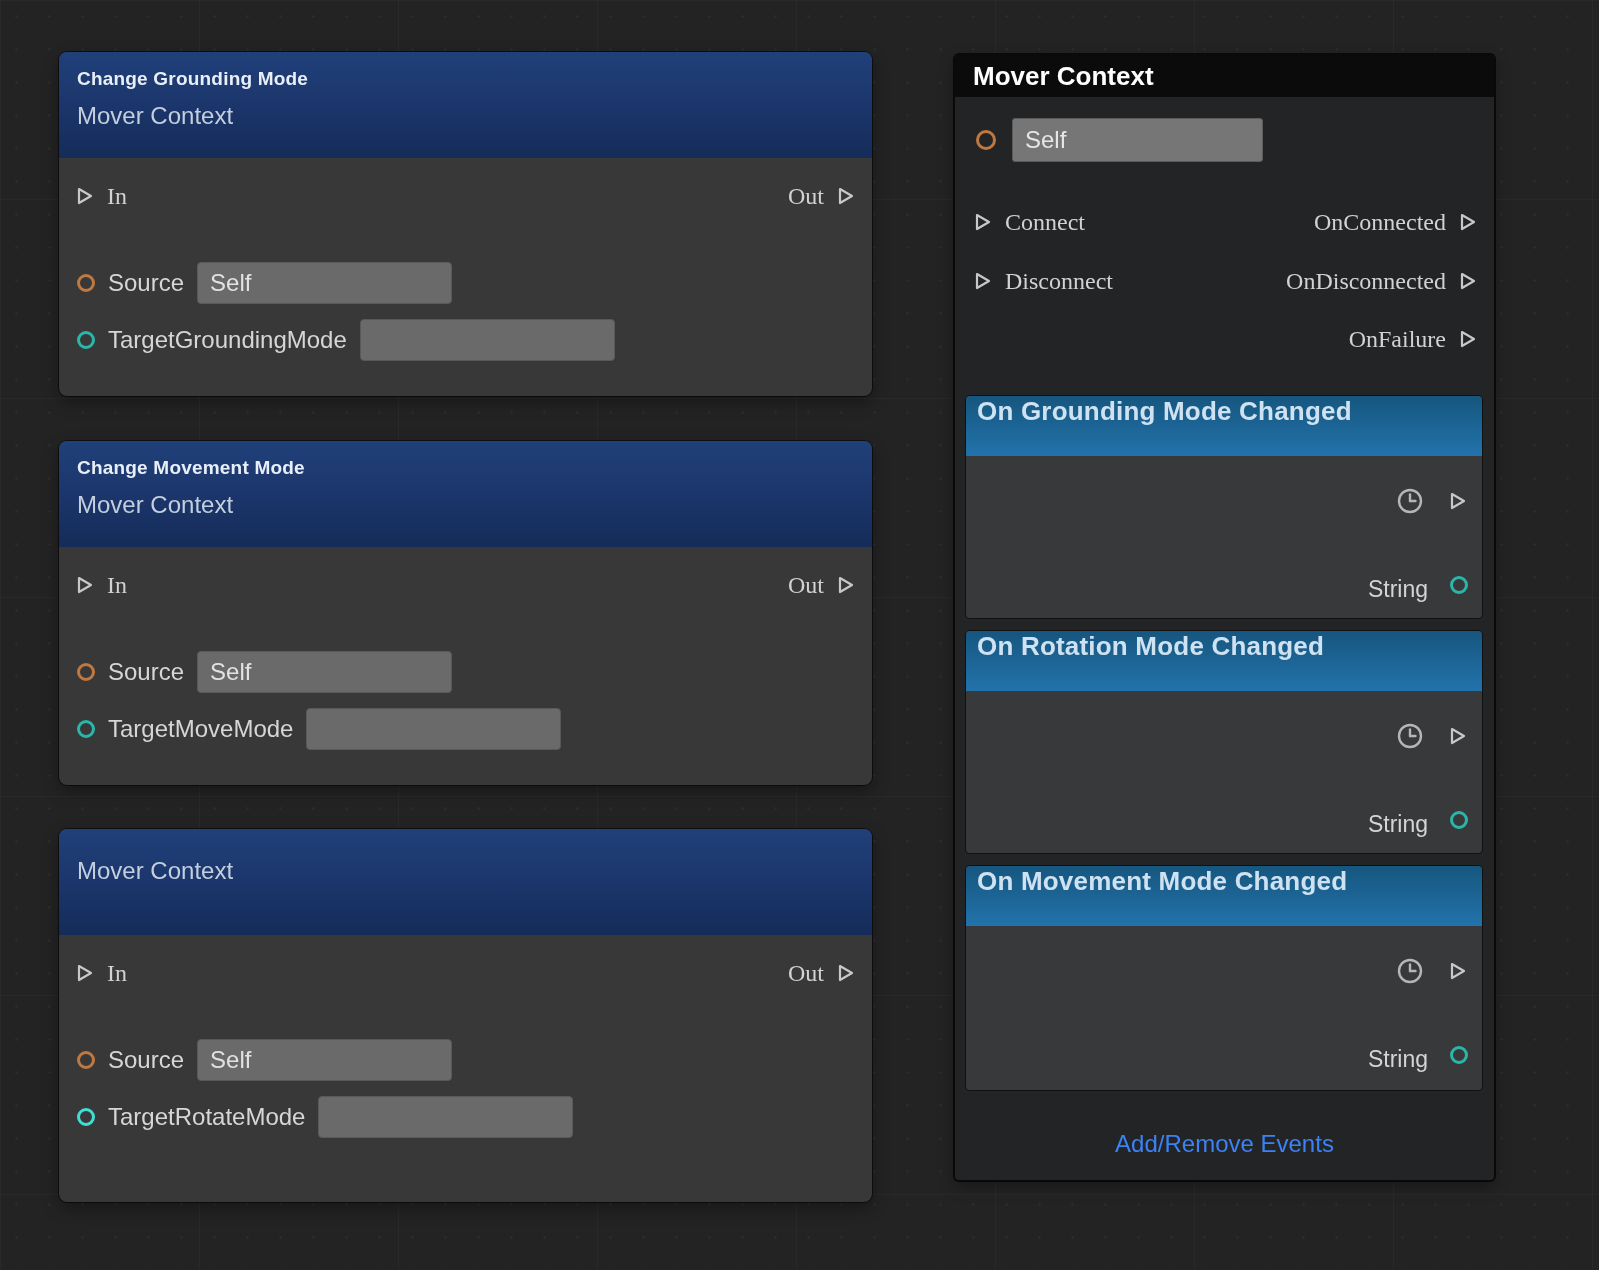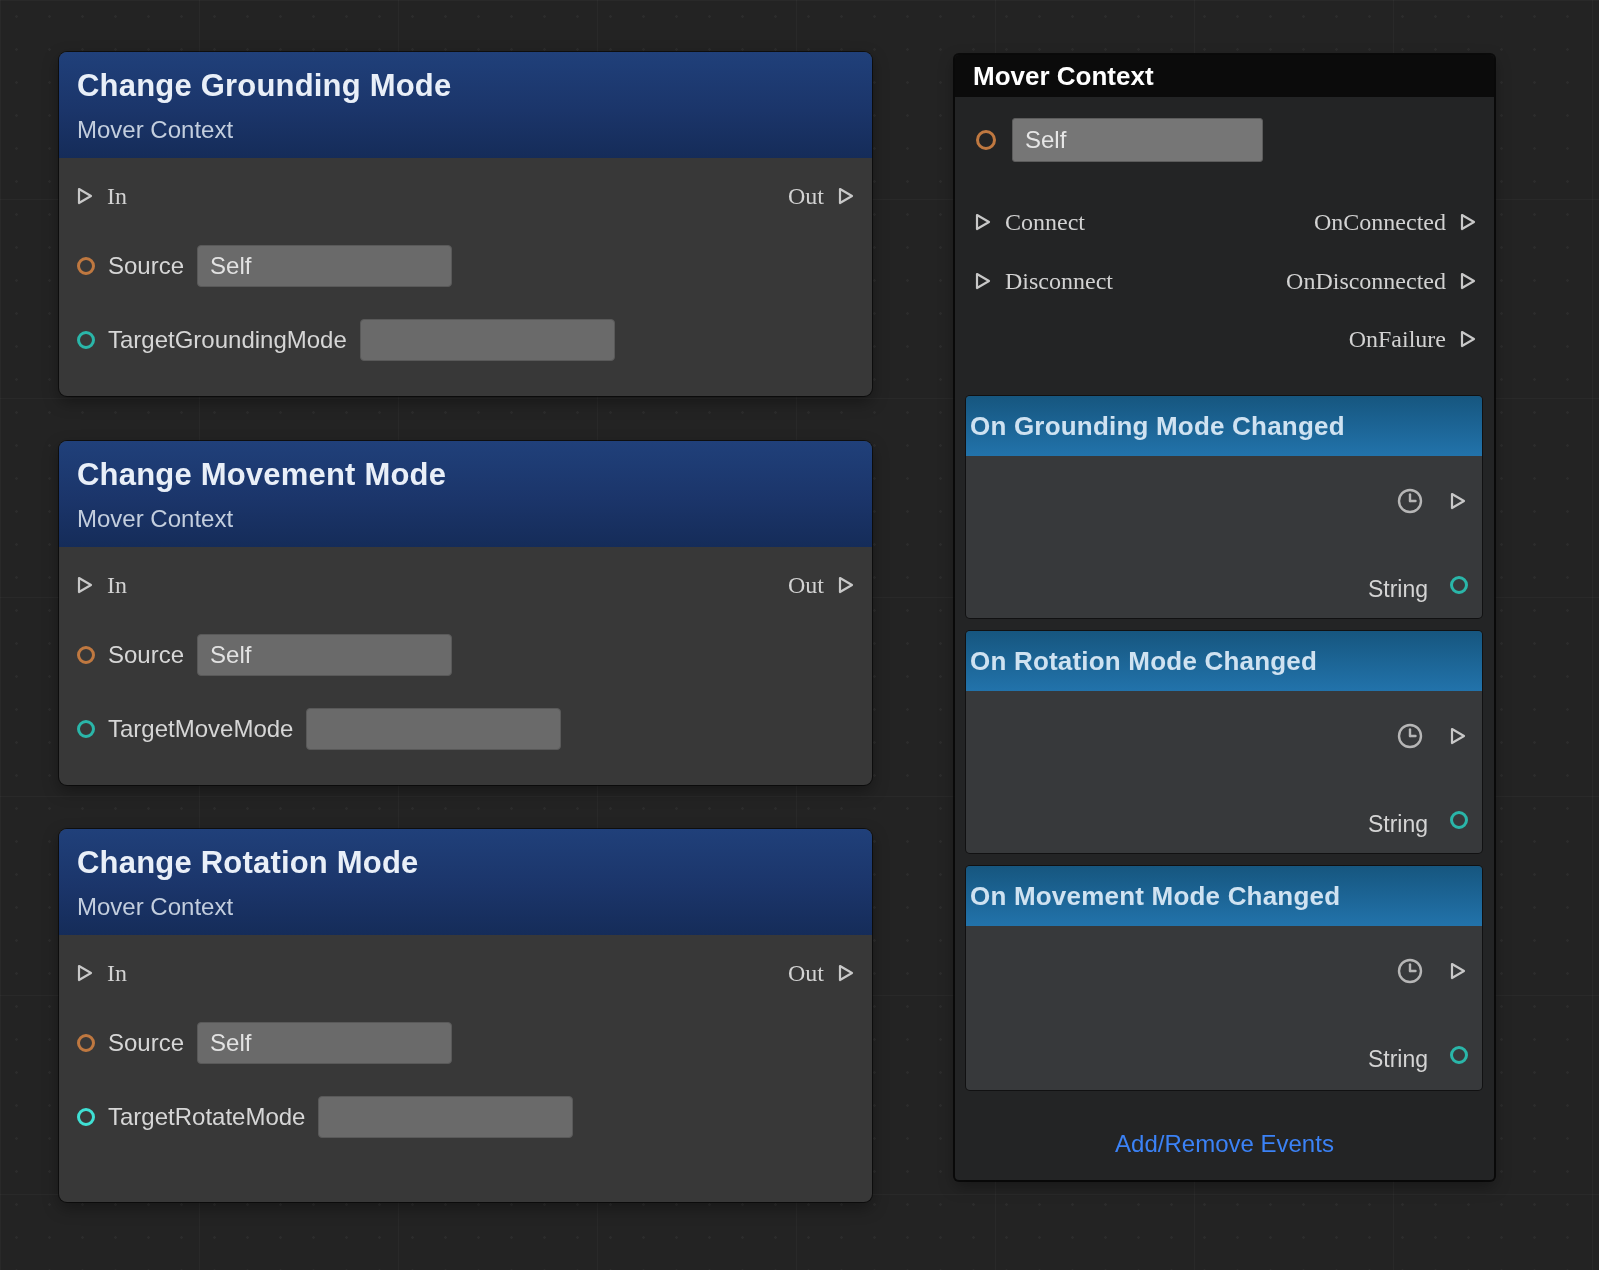--- a/index.html
+++ b/index.html
@@ -21,32 +21,32 @@
     box-shadow:0 0 0 1px rgba(0,0,0,0.55), 0 6px 16px rgba(0,0,0,0.35);
   }
   .ln1{top:52px;height:344px;}
   .ln2{top:441px;height:344px;}
   .ln3{top:829px;height:373px;}
   .lnode-header{
     height:106px;box-sizing:border-box;border-radius:8px 8px 0 0;
     background:linear-gradient(180deg,#20407a 0%, #1b356a 55%, #152c59 100%);
     padding:16px 18px 0 18px;
   }
-  .lnode-title{font-size:31px;font-weight:bold;color:#e9eff8;letter-spacing:.2px;}
+  .lnode-title{font-size:19px;font-weight:bold;color:#e9eff8;letter-spacing:.2px;}
   .lnode-subtitle{font-size:24px;color:#c3cede;margin-top:12px;}
 
   .flow-row{
     position:absolute;top:126px;left:0;right:0;height:36px;
     display:flex;justify-content:space-between;align-items:center;padding:0 16px;
   }
   .port-group{display:flex;align-items:center;gap:12px;font-family:Liberation Serif, serif;}
   .port-label{font-size:24px;color:#d2d2d2;}
 
   .input-row{position:absolute;left:18px;display:flex;align-items:center;height:44px;}
-  .row-source{top:192px;}
+  .row-source{top:209px;}
   .row-target{top:266px;}
   .port-circle{width:18px;height:18px;border-radius:50%;border:3px solid #2ab6a9;box-sizing:border-box;flex:none;}
   .port-circle.orange{border-color:#bf7840;}
   .port-circle.teal{border-color:#2ab6a9;}
   .port-circle.cyanbright{border-color:#3fe0d4;}
   .input-label{margin-left:13px;font-size:24px;color:#d6d6d6;white-space:nowrap;}
   .input-field{
     margin-left:13px;width:255px;height:42px;box-sizing:border-box;
     background:#6a6a6a;border:1px solid #595959;border-radius:4px;
     font-size:24px;color:#e2e2e2;line-height:40px;padding:0 12px;
@@ -84,21 +84,21 @@
   .event{
     position:absolute;left:11px;width:516px;background:#37393b;border-radius:4px;
     box-shadow:0 0 0 1px rgba(10,10,10,0.7);
   }
   .ev1{top:341px;height:222px;}
   .ev2{top:576px;height:222px;}
   .ev3{top:811px;height:224px;}
   .event-header{
     height:60px;border-radius:4px 4px 0 0;
     background:linear-gradient(180deg,#16567f 0%, #2273ab 100%);
-    display:flex;align-items:center;padding:0 4px;
+    display:flex;padding:0 11px;
     font-size:26px;font-weight:bold;color:#cfe2f1;letter-spacing:.2px;
   }
   .event-icons{position:absolute;top:91px;right:14px;display:flex;align-items:center;gap:24px;}
   .event-output{position:absolute;top:180px;right:14px;display:flex;gap:22px;}
   .event-output .port-label{font-size:23px;color:#d4d4d4;}
   .event-output .port-circle{width:18px;height:18px;border-width:3px;}
 
   .rnode-footer{
     position:absolute;top:1075px;left:0;right:0;text-align:center;
     font-size:24px;color:#3b82f6;
@@ -167,21 +167,20 @@
     </div>
     <div class="input-row row-target">
       <span class="port-circle teal"></span>
       <span class="input-label">TargetMoveMode</span>
       <div class="input-field"></div>
     </div>
   </div>
 
   <div class="lnode ln3">
     <div class="lnode-header">
-      <div class="lnode-title">Change Rotation Mode</div>
       <div class="lnode-subtitle">Mover Context</div>
     </div>
     <div class="flow-row">
       <div class="port-group">
         <svg width="20" height="20" viewBox="0 0 20 20">
             <path d="M4 3 L16 10 L4 17 Z" fill="none" stroke="#c8c8c8" stroke-width="2.2" stroke-linejoin="round"></path>
           </svg>
         <span class="port-label">In</span>
       </div>
       <div class="port-group">

